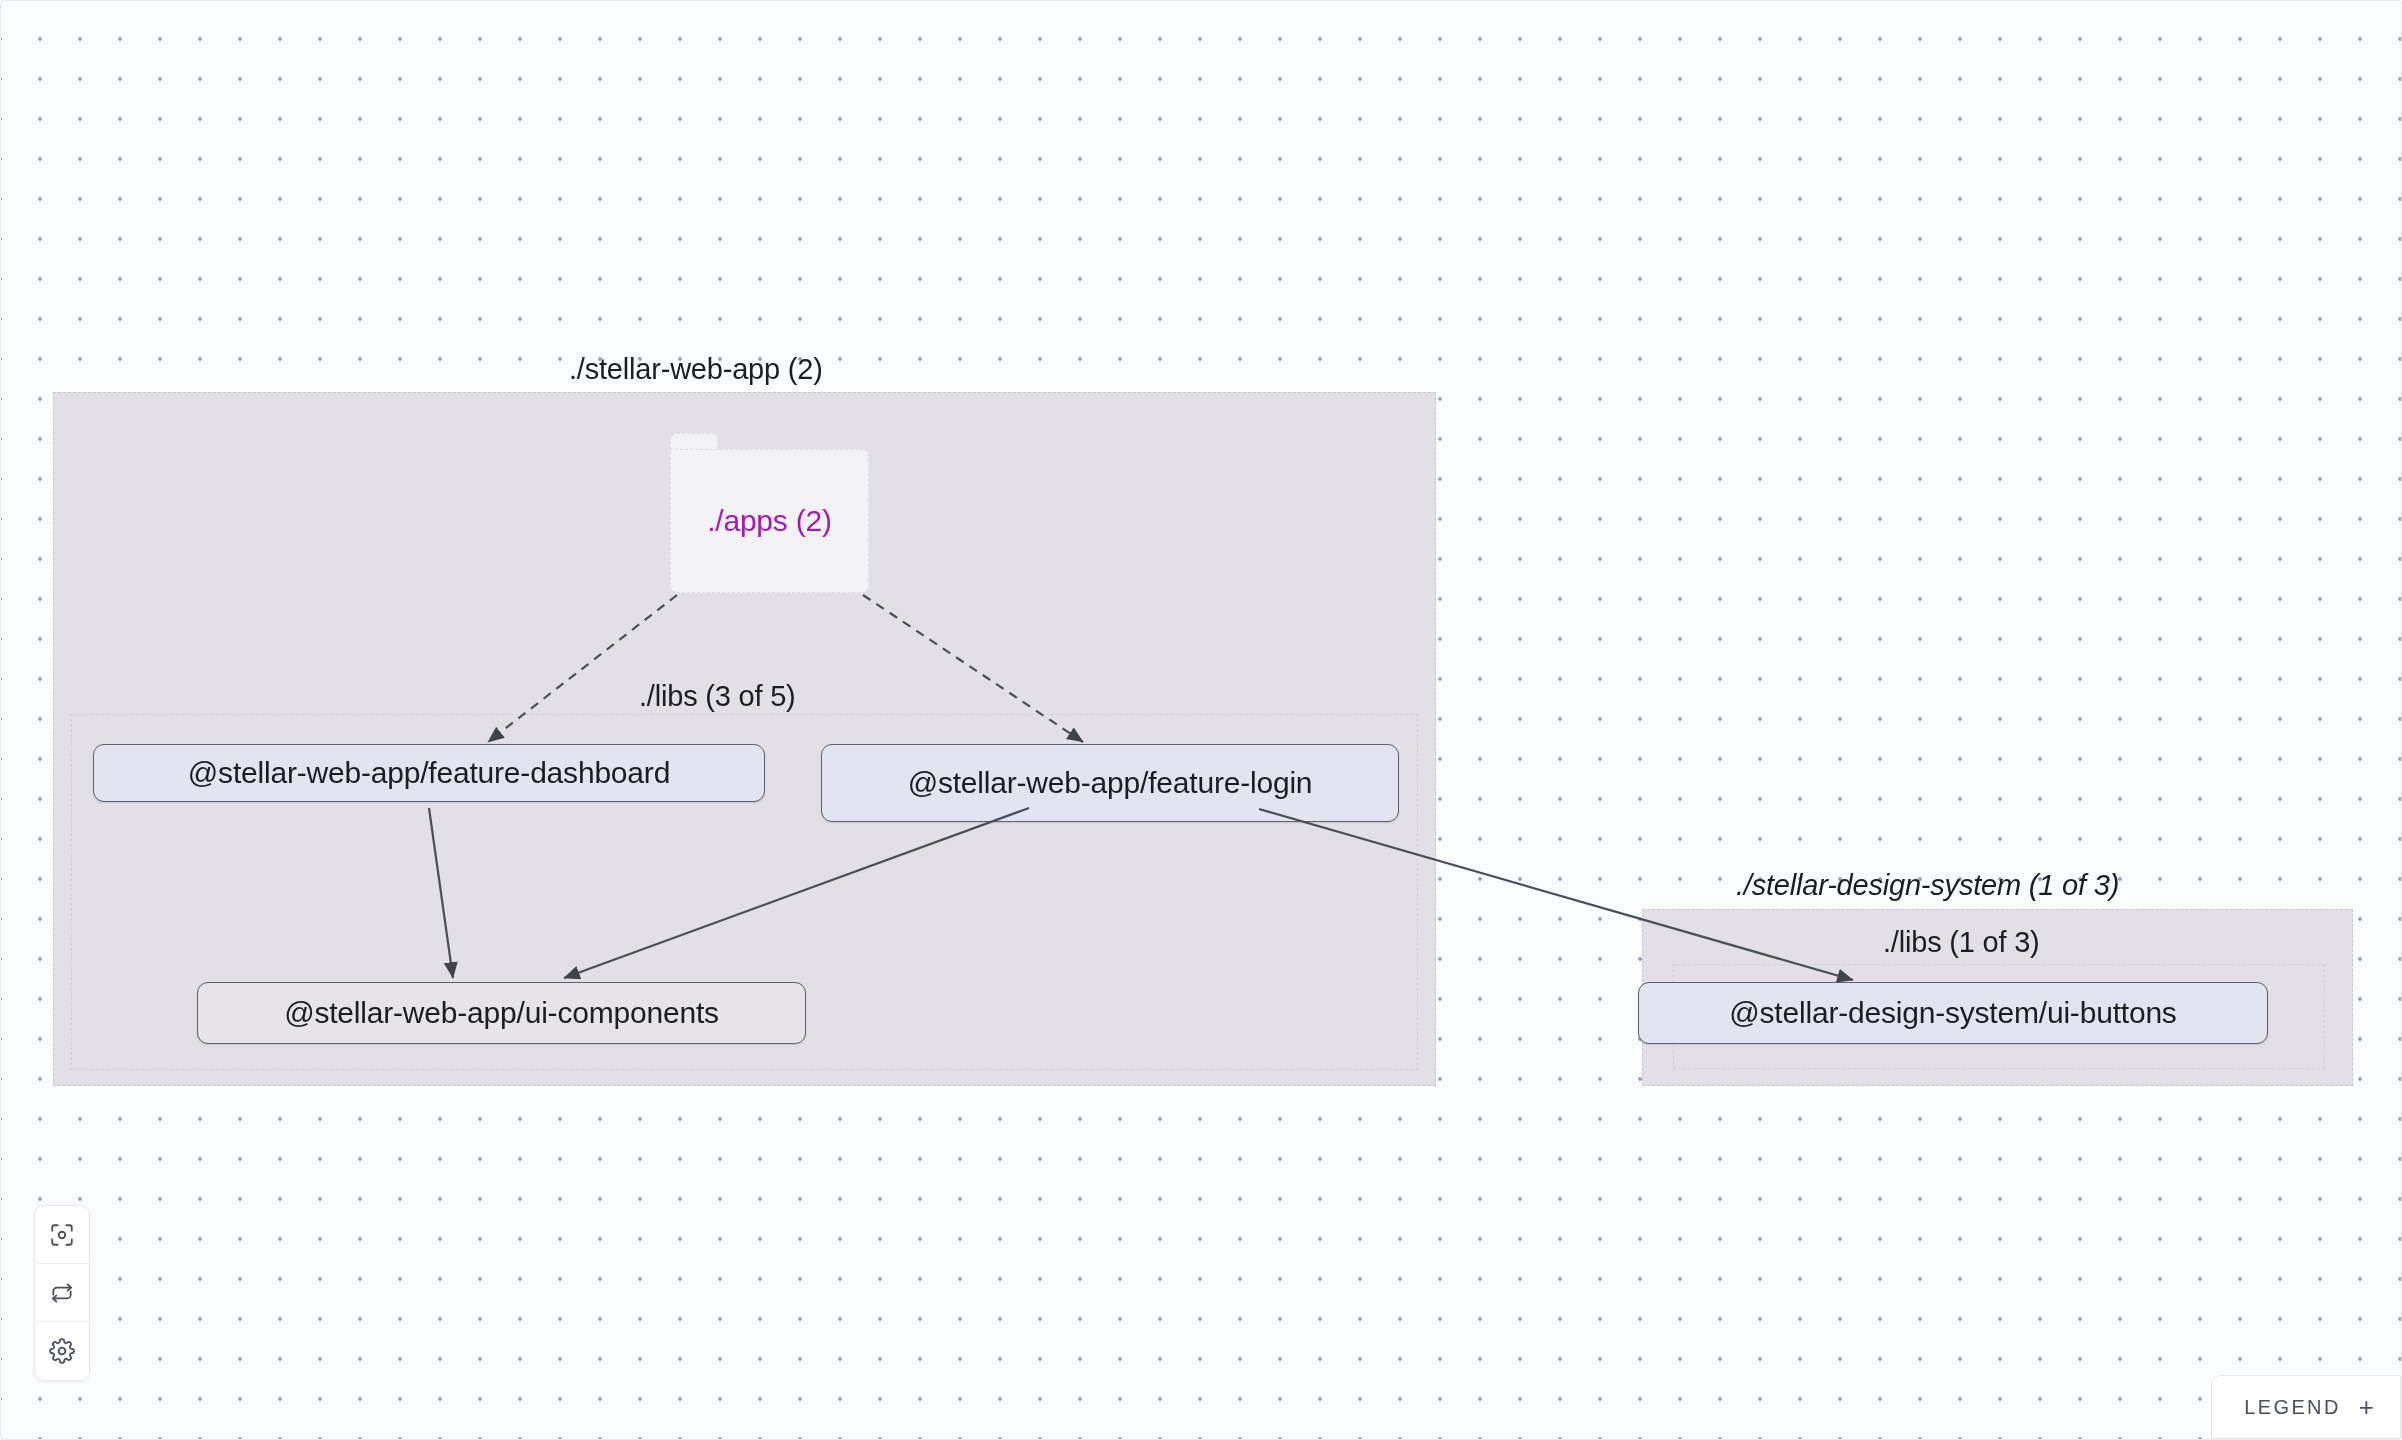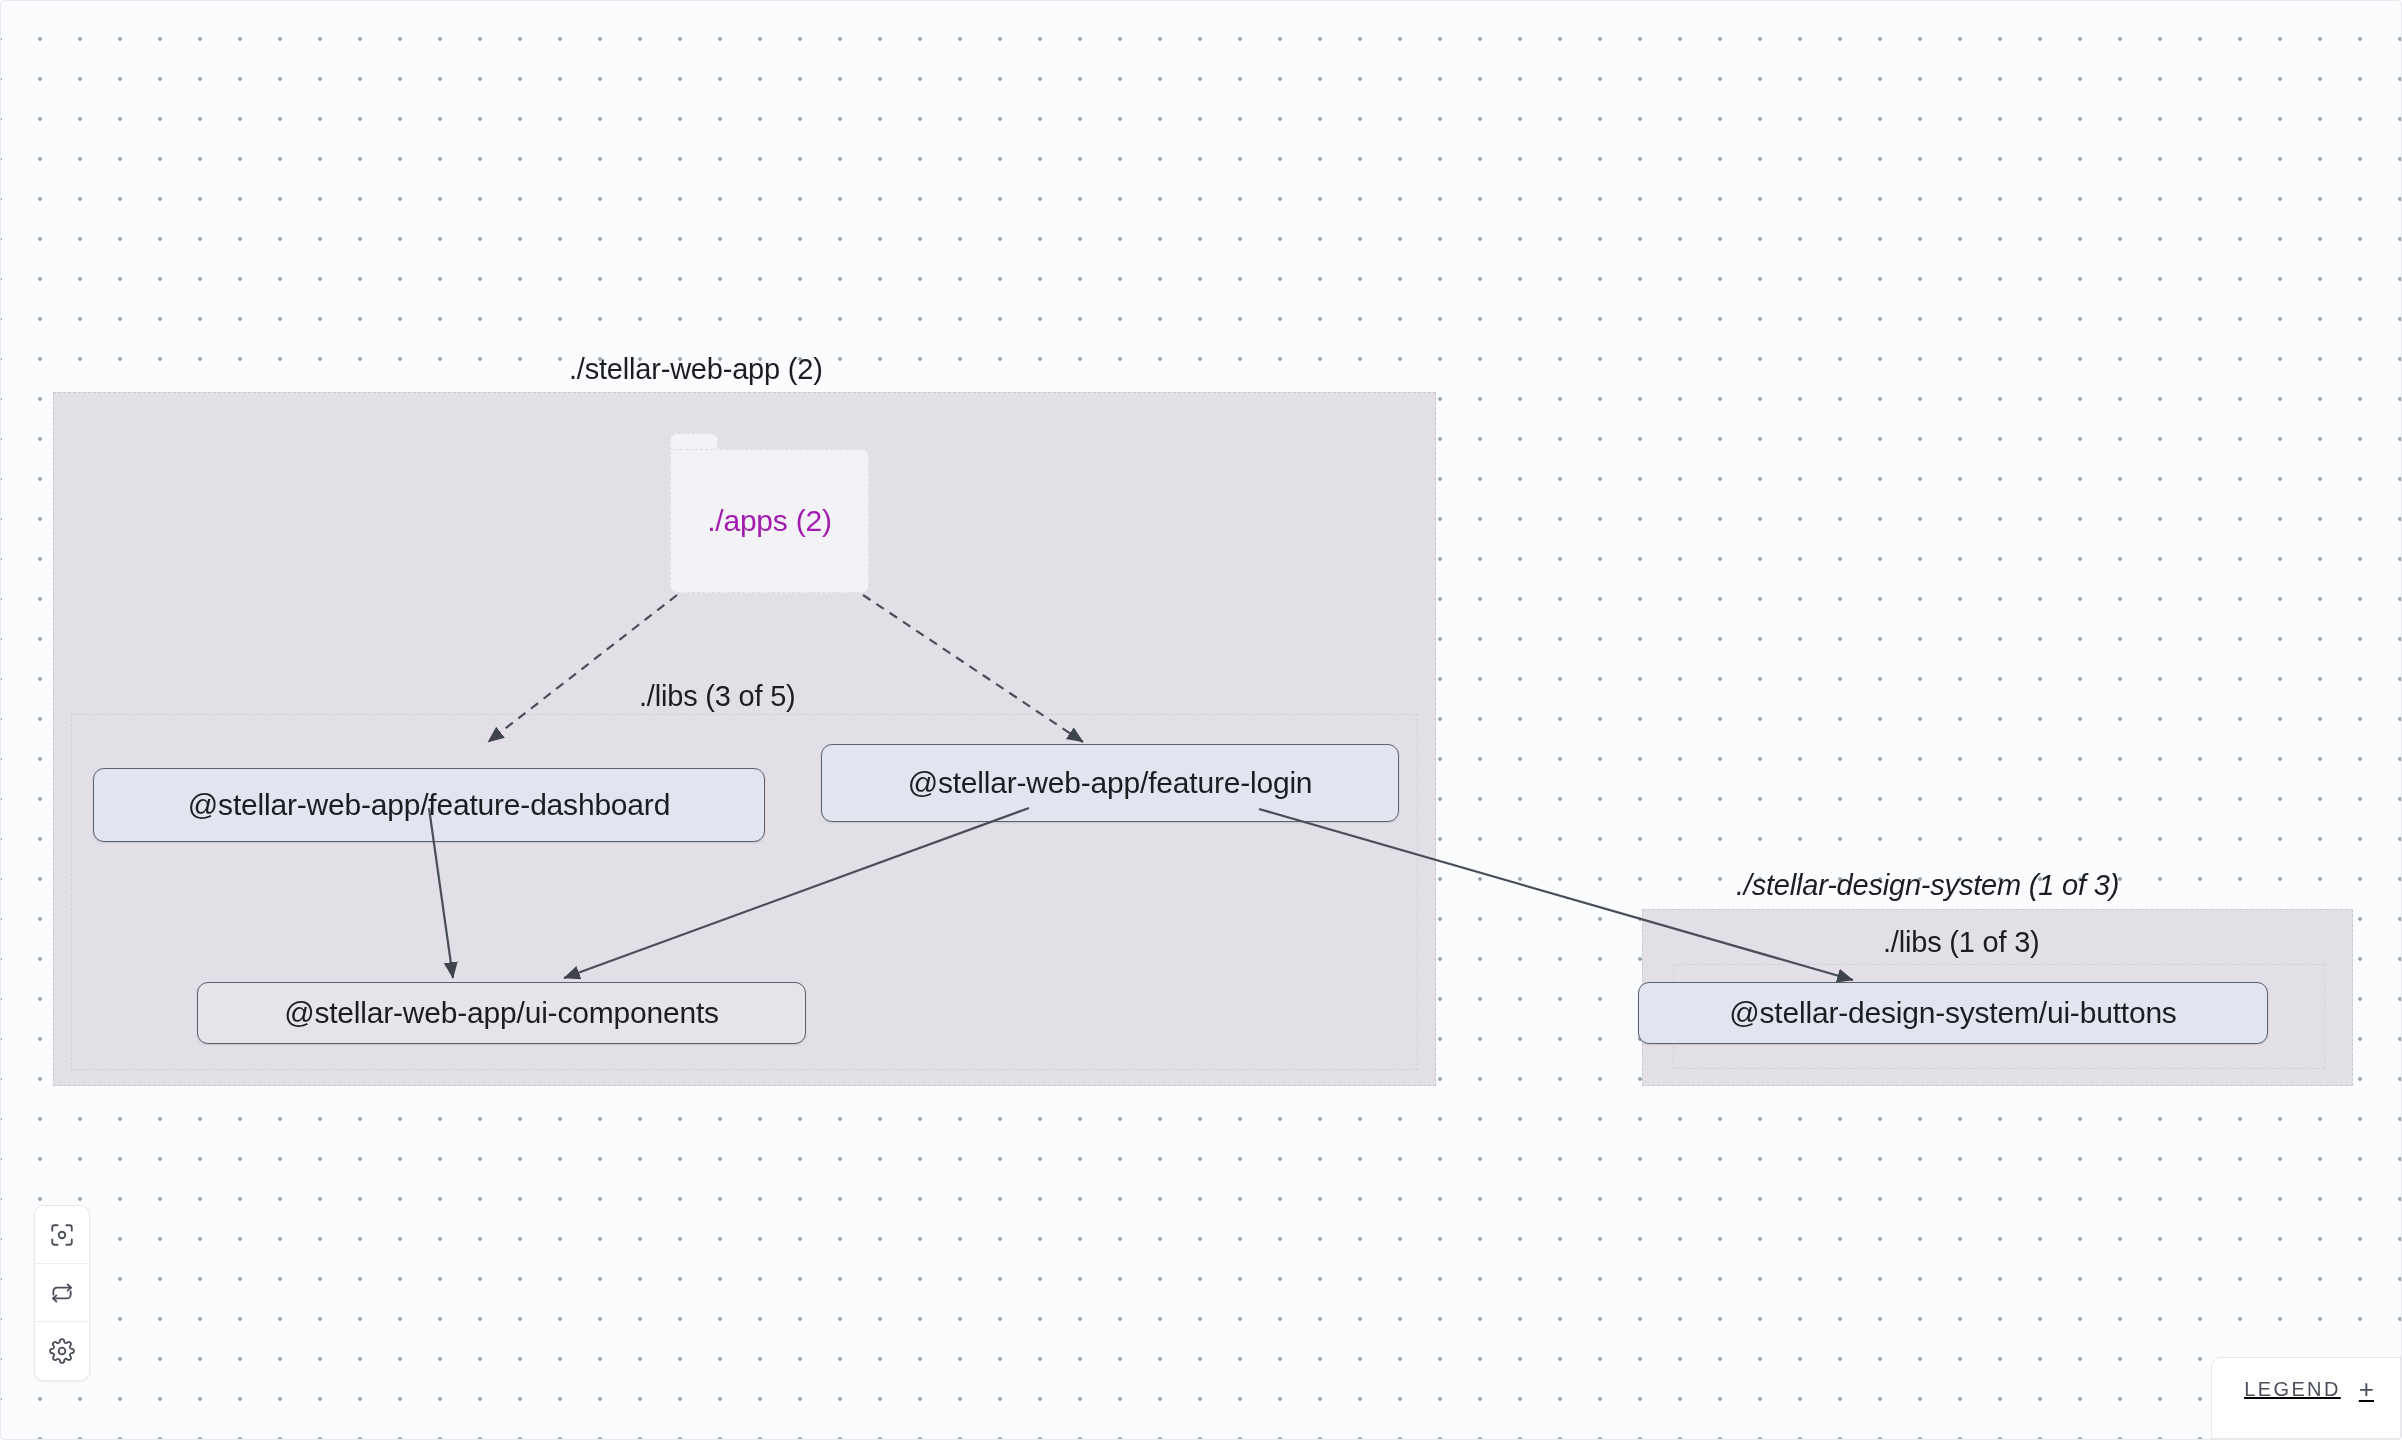--- a/index.html
+++ b/index.html
@@ -140,27 +140,26 @@
   .toolbar-btn svg { display: block; }
 
   
   #legend-panel {
     position: absolute;
     right: 0px;
     bottom: 0px;
     background: #ffffff;
     border: 1px solid #e6e8ec;
     border-radius: 10px 0 0 0;
-    padding: 18px 26px 36px 32px;
+    padding: 18px 26px 18px 32px;
     z-index: 20;
     cursor: pointer;
     display: flex;
     align-items: center;
     gap: 18px;
-    text-decoration: underline;
   }
   #legend-title {
     font-size: 20px;
     letter-spacing: 2.4px;
     color: #4a4f59;
   }
   .legend-plus {
     font-size: 26px;
     color: #4a4f59;
     line-height: 1;
@@ -205,21 +204,21 @@
     <path d="M 1258 808 L 1852 979" fill="none" stroke="#4a4e58" stroke-width="2.2" marker-end="url(#arrowhead)"></path>
   </svg>
 
   <div class="folder-node" style="left:669px; top:432px; width:199px; height:160px;">
     <div class="folder-tab"></div>
     <div class="folder-body">
       <span class="folder-label">./apps (2)</span>
     </div>
   </div>
 
-  <div class="project-node tint-blue" style="left:92px; top:743px; width:672px; height:74px;margin-top:24px;">
+  <div class="project-node tint-blue" style="left:92px; top:743px; width:672px; height:58px;">
     <span class="project-label">@stellar-web-app/feature-dashboard</span>
   </div>
 
   <div class="project-node tint-blue" style="left:820px; top:743px; width:578px; height:78px;">
     <span class="project-label">@stellar-web-app/feature-login</span>
   </div>
 
   <div class="project-node tint-gray" style="left:148px; top:981px; width:609px; height:62px;margin-left:48px;">
     <span class="project-label">@stellar-web-app/ui-components</span>
   </div>

